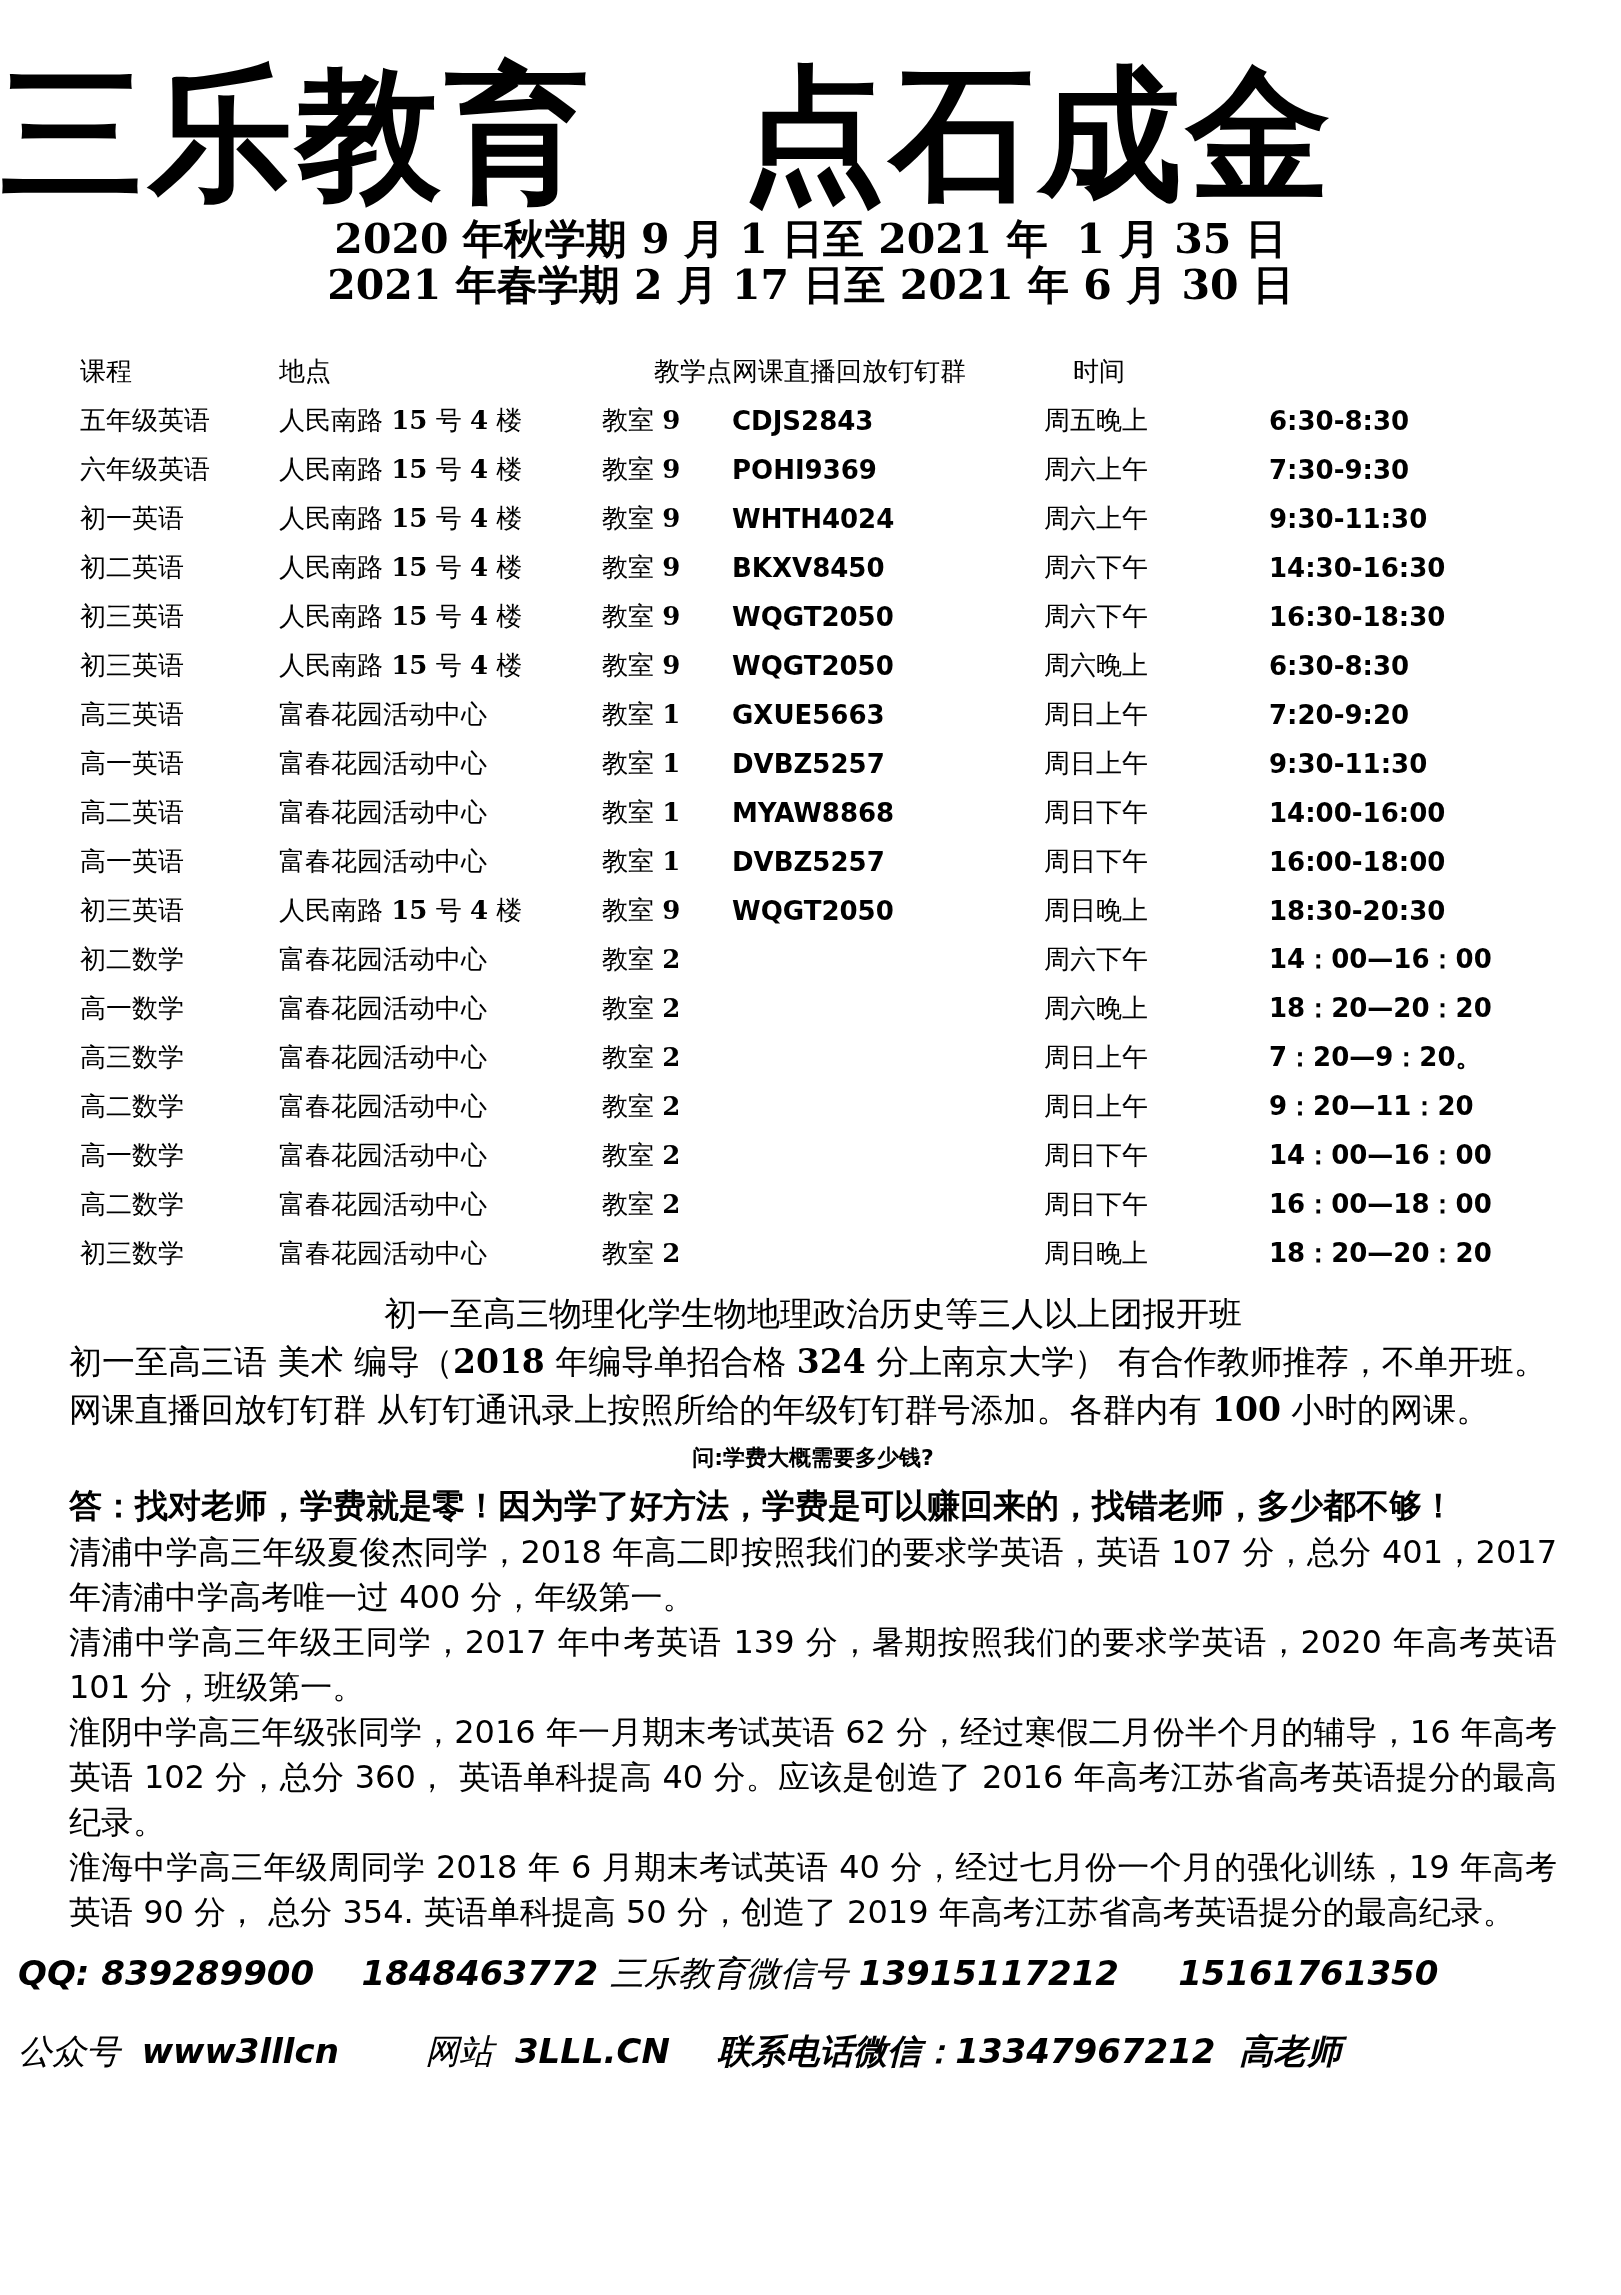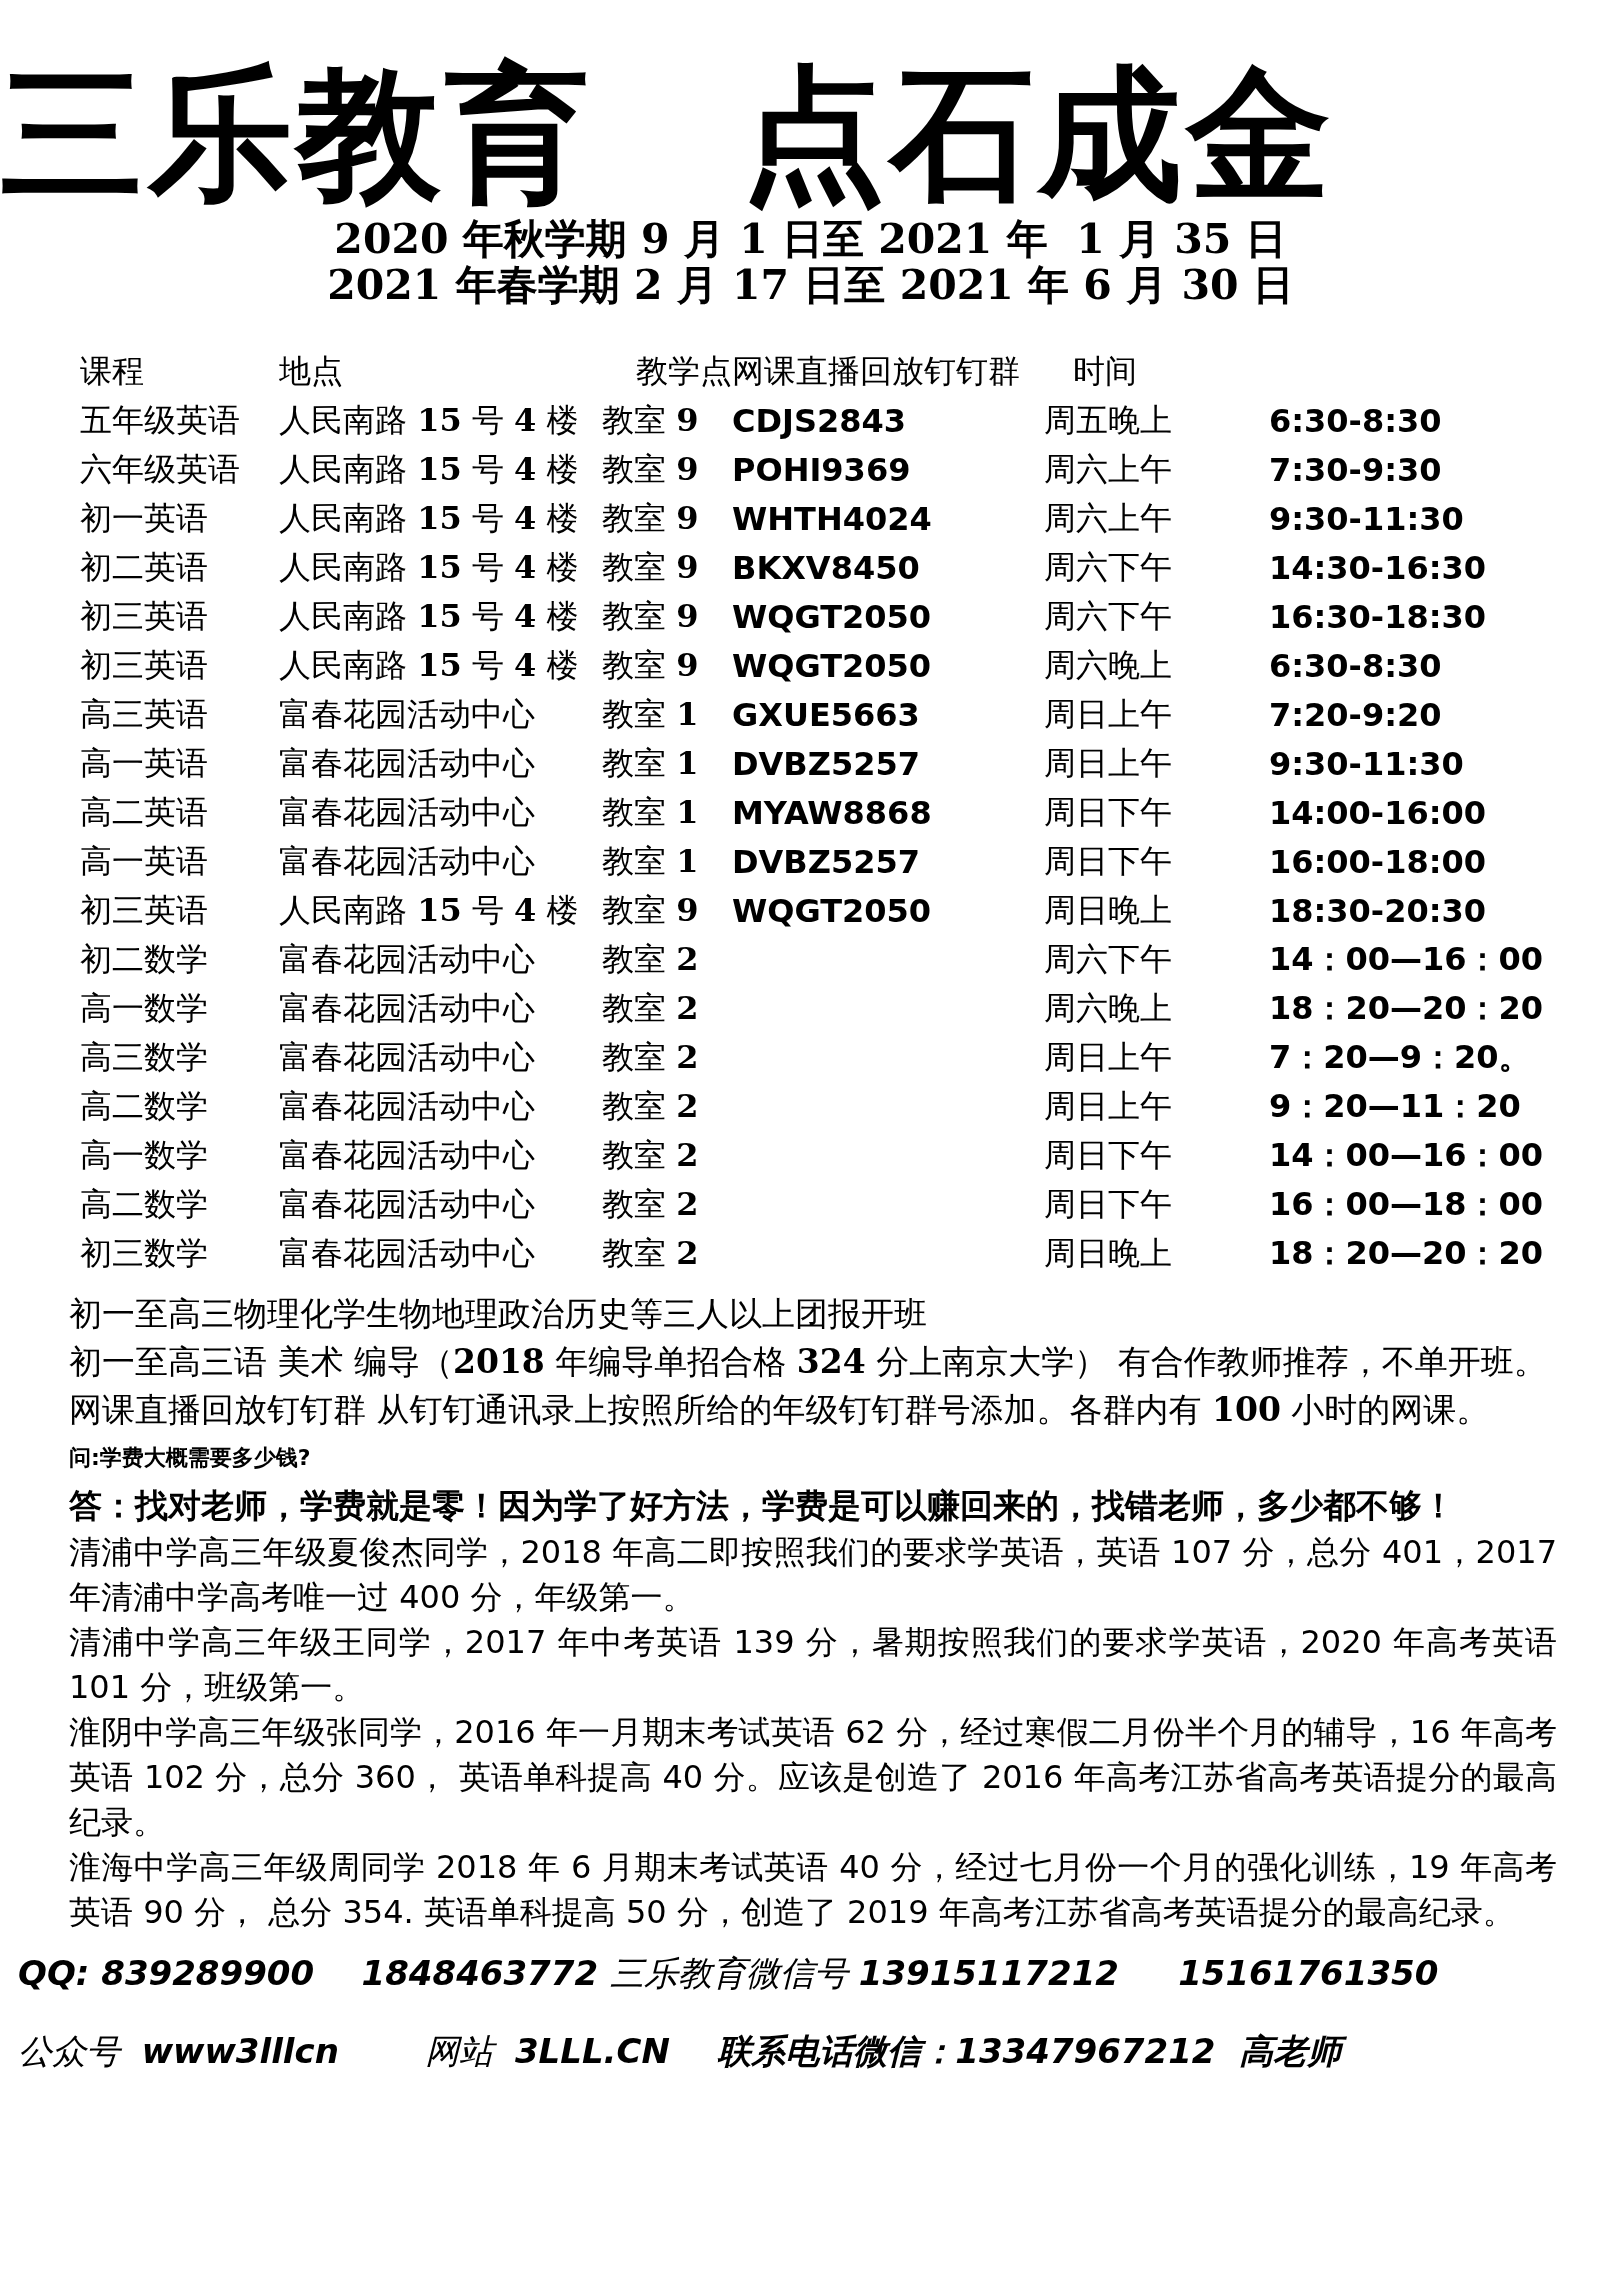--- a/index.html
+++ b/index.html
@@ -12,35 +12,35 @@
     font-family:"DejaVu Serif","Liberation Serif",serif;
     font-weight:bold;font-size:144px;line-height:1.15;
     text-align:left;margin:51px 0 0 0;letter-spacing:4.3px;
     white-space:pre;
   }
   .dates{text-align:center;font-weight:bold;font-size:41px;}
   .dates p{margin:0;line-height:1.12;white-space:pre;}
   .date1{margin-top:107px;}
   .date2{margin-top:39px;}
   .dates b, .note b{font-family:"DejaVu Serif","Liberation Serif",serif;}
-  .schedule{margin-top:39px;font-size:32px;}
+  .schedule{margin-top:39px;font-size:26px;}
   .row{
     display:grid;
     grid-template-columns:210px 323px 130px 312px 203px auto;
     padding-left:69px;height:49px;align-items:center;
   }
   .c{white-space:pre;overflow:visible;}
   .course{padding-left:11px;}
   .loc b,.cls b{font-family:"DejaVu Serif","Liberation Serif",serif;}
   .code{font-weight:bold;}
   .time{font-weight:bold;padding-left:22px;}
   .h-site{padding-left:11px;text-align:right;}
   .h-time{padding-left:29px;}
   .note{font-size:33px;line-height:48px;margin:0;padding:0 64px 0 69px;white-space:pre-wrap;}
-  .center{}
+  .center{text-align:center;}
   .q{font-weight:bold;font-size:22px;}
   .a{font-weight:bold;}
   .case{font-size:32px;line-height:45px;margin:0;padding:0 64px 0 69px;text-align:justify;}
   .contact{font-size:34px;margin:18px;white-space:pre;font-style:italic;}
   #contact-1{margin-top:16px;}
   #contact-2{margin-top:32px;}
   .seg-bold{font-weight:bold;}
   .seg-kai{font-family:"DejaVu Serif","Liberation Serif",serif;}
   .seg-reg{font-weight:normal;}
 </style>

